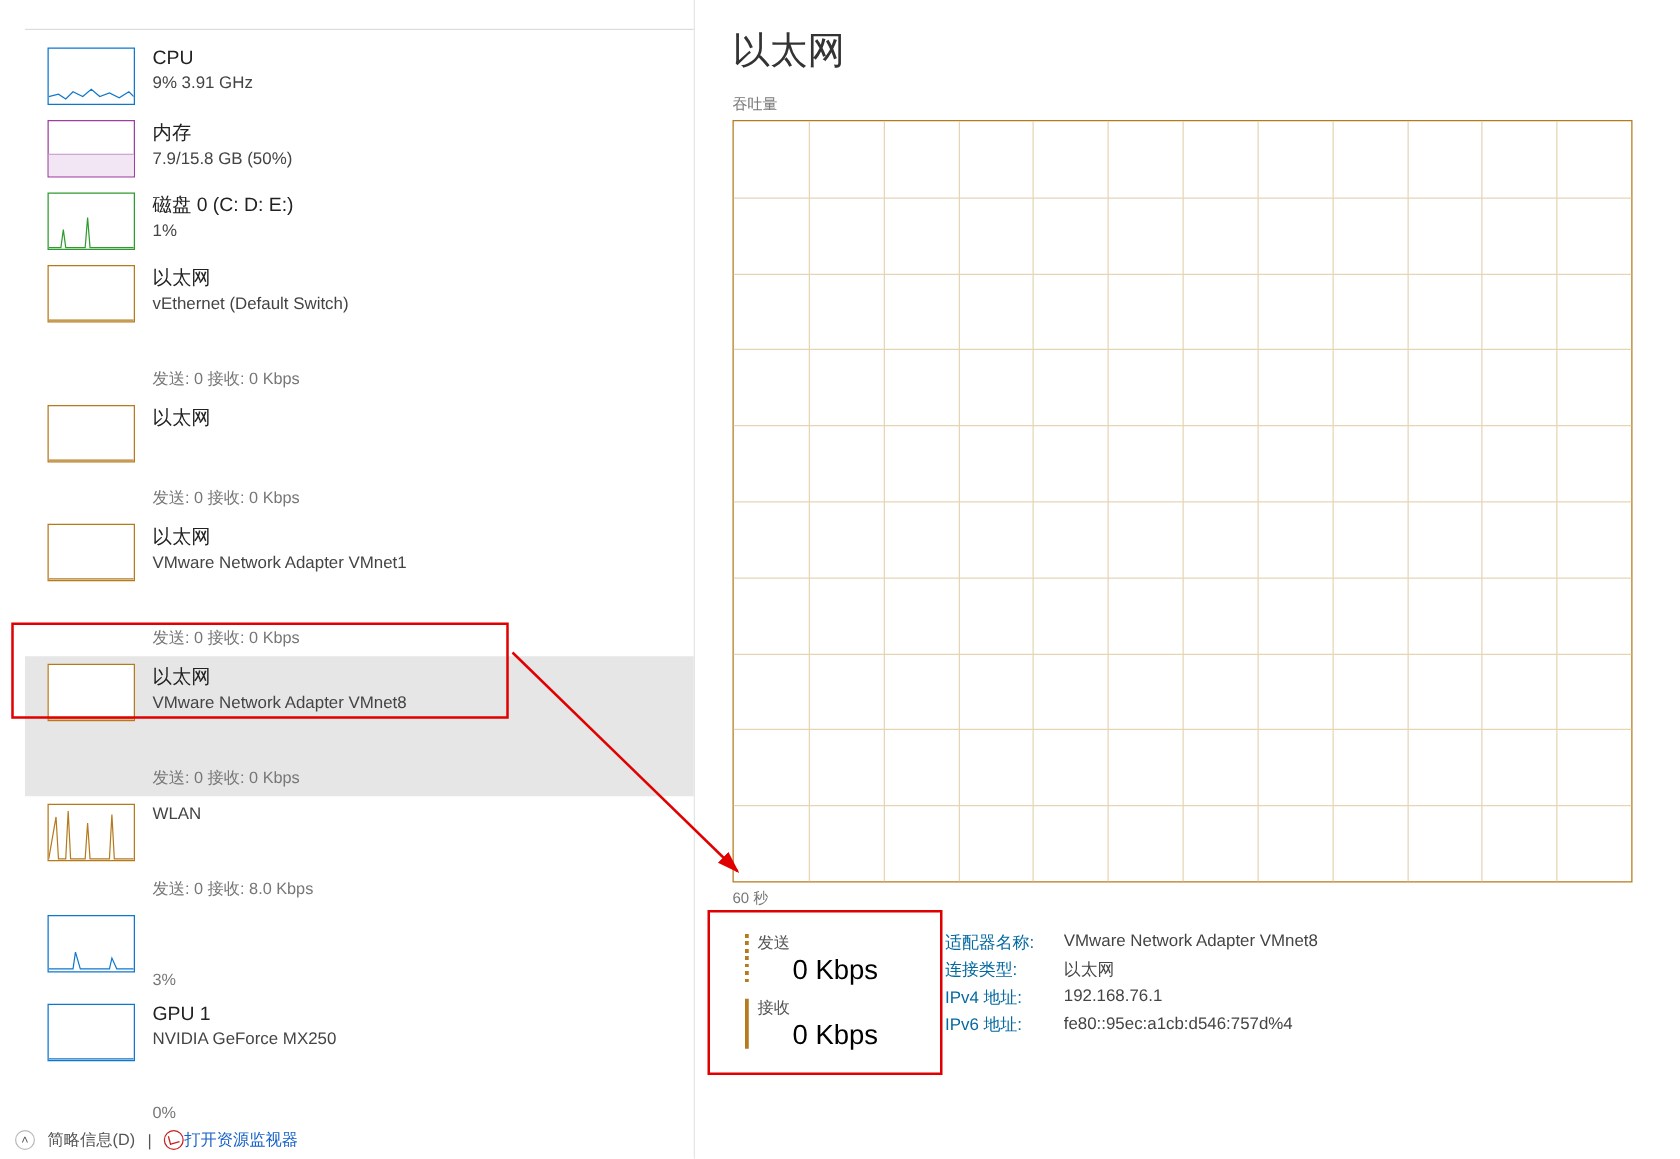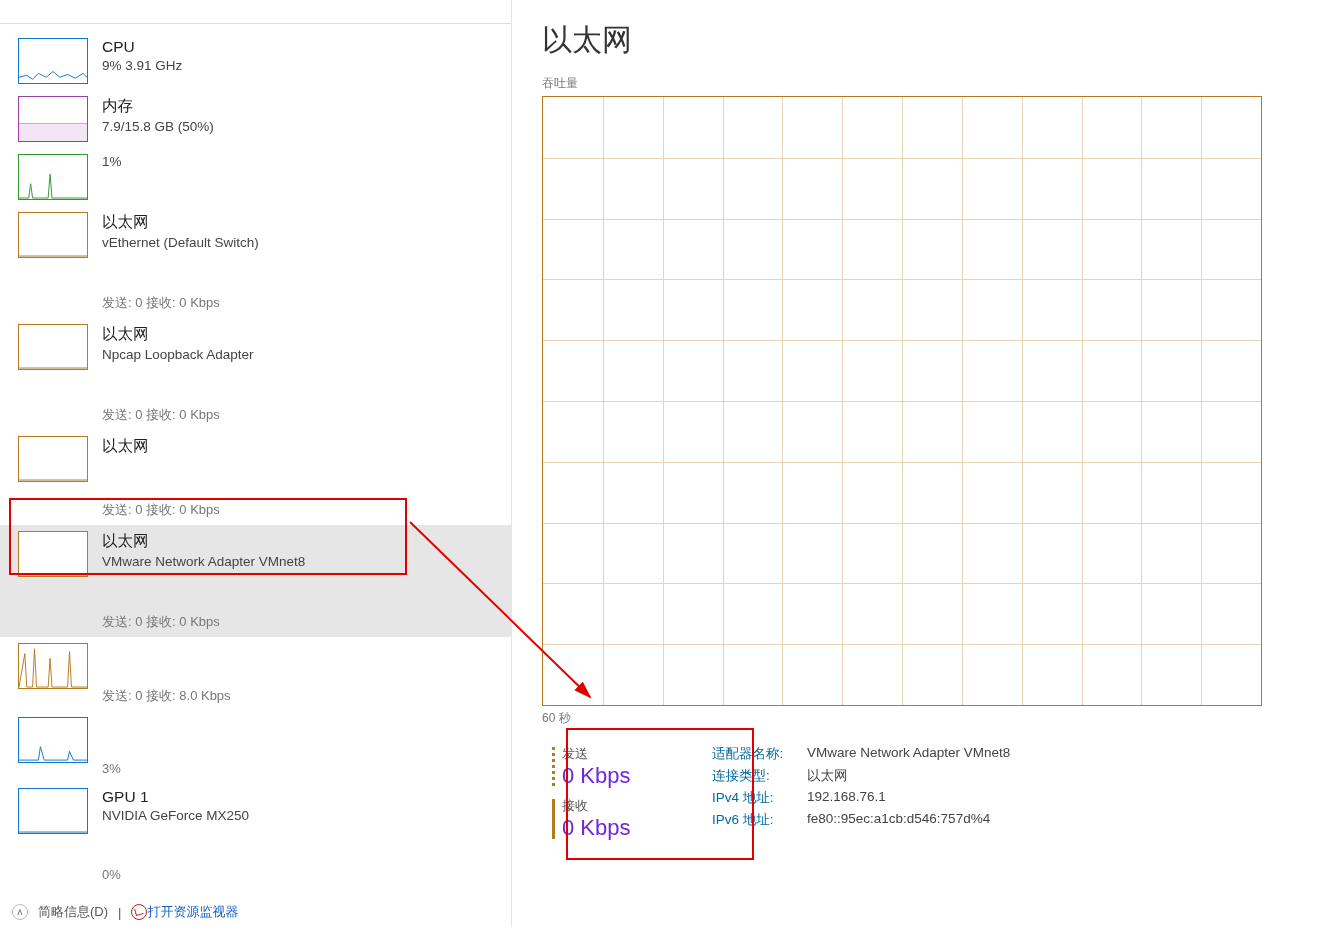--- a/index.html
+++ b/index.html
@@ -1,18 +1,18 @@
 <!DOCTYPE html>
 <html><head>
 <meta charset="utf-8">
 <style>
   * { box-sizing: border-box; margin: 0; padding: 0; }
   html, body { width: 1344px; height: 927px; font-family: "Microsoft YaHei", "Segoe UI", sans-serif; font-size: 14px; color: #333; background: #fff; overflow: hidden; }
   .container { display: flex; width: 100%; height: 100%; }
-  .sidebar { width: 512px; height: 100%; border-right: 1px solid #e5e5e5; padding-top: 4px; position: relative; }
+  .sidebar { width: 556px; height: 100%; border-right: 1px solid #e5e5e5; padding-top: 4px; position: relative; padding-left: 20px; }
   .tabs-hint { height: 20px; border-bottom: 1px solid #ddd; margin-bottom: 8px; }
   .item { display: flex; align-items: flex-start; padding: 6px 12px 6px 18px; cursor: default; }
   .item.selected { background: #e6e6e6; }
   .thumb { width: 70px; height: 46px; margin-right: 14px; flex: 0 0 70px; background: #fff; position: relative; }
   .thumb-border-blue   { border: 1px solid #1177cc; }
   .thumb-border-purple { border: 1px solid #9b3fa0; }
   .thumb-border-green  { border: 1px solid #2e9b2e; }
   .thumb-border-brown  { border: 1px solid #b57a1e; }
   .thumb svg { position: absolute; inset: 0; width: 100%; height: 100%; }
   .thumb .fill-purple { position:absolute; left:0; right:0; bottom:0; height:18px; background:#f2e6f4; border-top:1px solid #cfa7d3;}
@@ -35,21 +35,21 @@
   .chart .hline { left:0; right:0; height:1px; }
   .chart .vline { top:0; bottom:0; width:1px; }
   .xaxis-label { font-size: 12px; color: #777; margin-top: 4px; }
   .stats { display:flex; margin-top: 18px; justify-content: space-between; }
   .stats-left { width: 170px; padding-left: 10px; }
   .stat-block { margin-bottom: 8px; position:relative; padding-left:10px;}
   .stat-block .bar { position:absolute; left:0; top:2px; bottom:2px; width:3px; }
   .bar.dashed { background: repeating-linear-gradient(to bottom, #b57a1e 0 3px, transparent 3px 6px); }
   .bar.solid  { background: #b57a1e; }
   .stat-label { font-size:13px; color:#555; }
-  .stat-value { font-size:22px; color:#6d28d9; }
+  .stat-value { font-size:22px; color:#000000;margin-left:28px; }
   .stats-right { flex:1; font-size:13.5px; color:#444; }
   .stats-right .row { display:flex; margin-bottom:4px; }
   .stats-right .k { width:95px; color:#0369a1; }
   #red-box-2 { position:absolute; border:2px solid #e00000; left:566px; top:728px; width:188px; height:132px; pointer-events:none;}
   svg.arrow { position:absolute; left:410px; top:522px; width:200px; height:190px; pointer-events:none; overflow:visible;}
 </style>
 </head>
 <body>
 
 <div class="container">
@@ -76,20 +76,21 @@
             <div class="sub">7.9/15.8 GB (50%)</div>
           </div>
         </div>
         <div class="item">
           <div class="thumb thumb-border-green">
             <svg viewBox="0 0 70 46" preserveAspectRatio="none">
               <path d="M0,45 L10,45 L12,30 L14,45 L30,45 L32,20 L34,45 L70,45" fill="none" stroke="#2e9b2e" stroke-width="1"></path>
             </svg>
           </div>
           <div class="info">
+            <div class="title">磁盘 0 (C: D: E:)</div>
             <div class="sub">1%</div>
           </div>
         </div>
         <div class="item">
           <div class="thumb thumb-border-brown">
             <svg viewBox="0 0 70 46" preserveAspectRatio="none">
               <path d="M0,45 L70,45" fill="none" stroke="#b57a1e" stroke-width="1"></path>
             </svg>
           </div>
           <div class="info">
@@ -99,32 +100,32 @@
           </div>
         </div>
         <div class="item">
           <div class="thumb thumb-border-brown">
             <svg viewBox="0 0 70 46" preserveAspectRatio="none">
               <path d="M0,45 L70,45" fill="none" stroke="#b57a1e" stroke-width="1"></path>
             </svg>
           </div>
           <div class="info">
             <div class="title">以太网</div>
-            <div class="sub">Npcap Loopback Adapter</div>
-            <div class="sub2">发送: 0 接收: 0 Kbps</div>
-          </div>
-        </div>
-        <div class="item">
-          <div class="thumb thumb-border-brown">
-            <svg viewBox="0 0 70 46" preserveAspectRatio="none">
-              <path d="M0,45 L70,45" fill="none" stroke="#b57a1e" stroke-width="1"></path>
-            </svg>
-          </div>
-          <div class="info">
-            <div class="title">以太网</div>
+            <div class="sub2">发送: 0 接收: 0 Kbps</div>
+          </div>
+        </div>
+        <div class="item">
+          <div class="thumb thumb-border-brown">
+            <svg viewBox="0 0 70 46" preserveAspectRatio="none">
+              <path d="M0,45 L70,45" fill="none" stroke="#b57a1e" stroke-width="1"></path>
+            </svg>
+          </div>
+          <div class="info">
+            <div class="title">以太网</div>
+            <div class="sub">VMware Network Adapter VMnet1</div>
             <div class="sub2">发送: 0 接收: 0 Kbps</div>
           </div>
         </div>
         <div class="item selected">
           <div class="thumb thumb-border-brown">
             <svg viewBox="0 0 70 46" preserveAspectRatio="none">
               <path d="M0,45 L70,45" fill="none" stroke="#b57a1e" stroke-width="1"></path>
             </svg>
           </div>
           <div class="info">
@@ -133,20 +134,21 @@
             <div class="sub2">发送: 0 接收: 0 Kbps</div>
           </div>
         </div>
         <div class="item">
           <div class="thumb thumb-border-brown">
             <svg viewBox="0 0 70 46" preserveAspectRatio="none">
               <path d="M0,45 L6,10 L8,45 L14,45 L16,5 L18,45 L30,45 L32,15 L34,45 L50,45 L52,8 L54,45 L70,45" fill="none" stroke="#b57a1e" stroke-width="1"></path>
             </svg>
           </div>
           <div class="info">
+            <div class="sub">WLAN</div>
             <div class="sub2">发送: 0 接收: 8.0 Kbps</div>
           </div>
         </div>
         <div class="item">
           <div class="thumb thumb-border-blue">
             <svg viewBox="0 0 70 46" preserveAspectRatio="none">
               <path d="M0,44 L20,44 L22,30 L26,44 L50,44 L52,35 L56,44 L70,44" fill="none" stroke="#1177cc" stroke-width="1"></path>
             </svg>
           </div>
           <div class="info">

